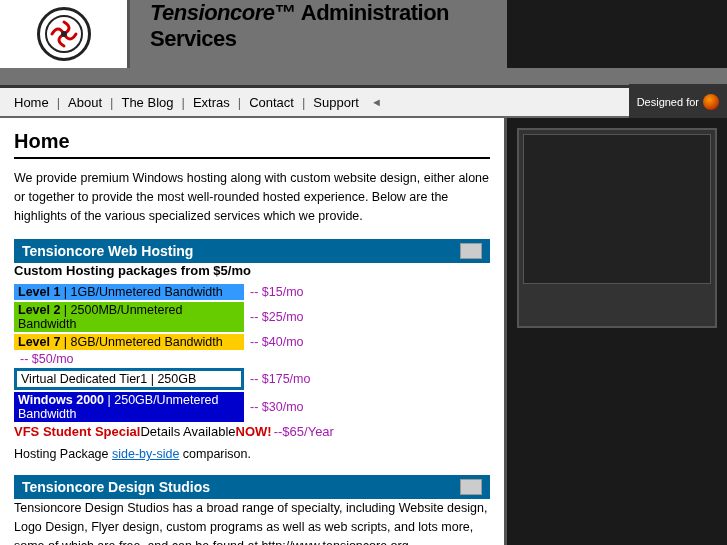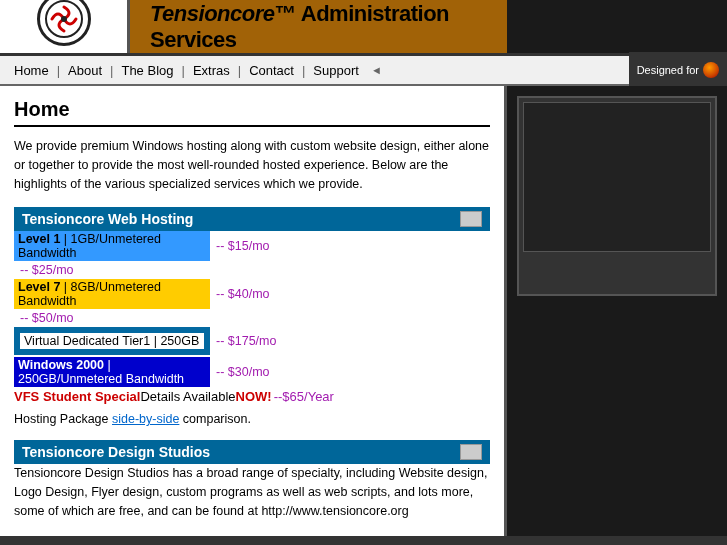--- a/index.html
+++ b/index.html
@@ -8,24 +8,24 @@
       font-size: 13px;
       background: #333;
       color: #000;
       width: 727px;
       min-height: 545px;
     }
 
     
     #header {
       display: flex;
-      align-items: flex-end;
-      background: #a16207;
+      align-items: flex-start;
+      background: #737373;
       border-bottom: 3px solid #333;
-      height: 56px;
+      height: 88px;
     }
     #logo-box {
       width: 130px;
       height: 68px;
       background: #fff;
       display: flex;
       align-items: center;
       justify-content: center;
       border-right: 3px solid #555;
     }
@@ -175,36 +175,36 @@
       margin-bottom: 6px;
     }
     .pkg-row {
       display: flex;
       align-items: center;
       margin-bottom: 2px;
       font-size: 12.5px;
     }
     .pkg-label {
       display: inline-block;
-      width: 196px;
+      width: 230px;
       padding: 1px 4px;
       font-size: 12.5px;
     }
     .pkg-label strong {
       font-weight: bold;
     }
     .pkg-price {
       margin-left: 6px;
       color: #a21caf;
     }
     .lvl1 { background: #3399ff; color: #000; }
     .lvl2 { background: #66cc00; color: #000; }
     .lvl3 { background: #ffcc00; color: #000; }
     .lvl4 { background: #ff6600; color: #000; }
-    .vdt   { background: #fff; border: 6px solid #0369a1; color: #000; }
+    .vdt   { background: #fff; border: 3px solid #0369a1; color: #000; }
     .win2k { background: #0000cc; color: #fff; }
     .vfs-row {
       display: flex;
       align-items: center;
       margin-bottom: 2px;
       font-size: 13px;
       margin-top: 2px;
     }
     .vfs-special { color: #cc0000; font-weight: bold; }
     .vfs-now { color: #cc0000; font-weight: bold; text-align: center; }
@@ -295,26 +295,28 @@
   <div id="content">
 
     <h1 id="page-heading">Home</h1>
     <hr id="heading-rule">
     <p id="intro-text">We provide premium Windows hosting along with custom website design, either alone or together to provide the most well-rounded hosted experience. Below are the highlights of the various specialized services which we provide.</p>
 
     <div class="section-header">
       <span>Tensioncore Web Hosting</span>
     </div>
 
+    <div id="hosting-subtitle">Custom Hosting packages from $5/mo</div>
 
     <div class="pkg-row">
       <span class="pkg-label lvl1"><strong>Level 1</strong> | 1GB/Unmetered Bandwidth</span>
       <span class="pkg-price">-- $15/mo</span>
     </div>
     <div class="pkg-row">
+      <span class="pkg-label lvl2"><strong>Level 2</strong> | 2500MB/Unmetered Bandwidth</span>
       <span class="pkg-price">-- $25/mo</span>
     </div>
     <div class="pkg-row">
       <span class="pkg-label lvl3"><strong>Level 7</strong> | 8GB/Unmetered Bandwidth</span>
       <span class="pkg-price">-- $40/mo</span>
     </div>
     <div class="pkg-row">
       <span class="pkg-price">-- $50/mo</span>
     </div>
     <div class="pkg-row">

